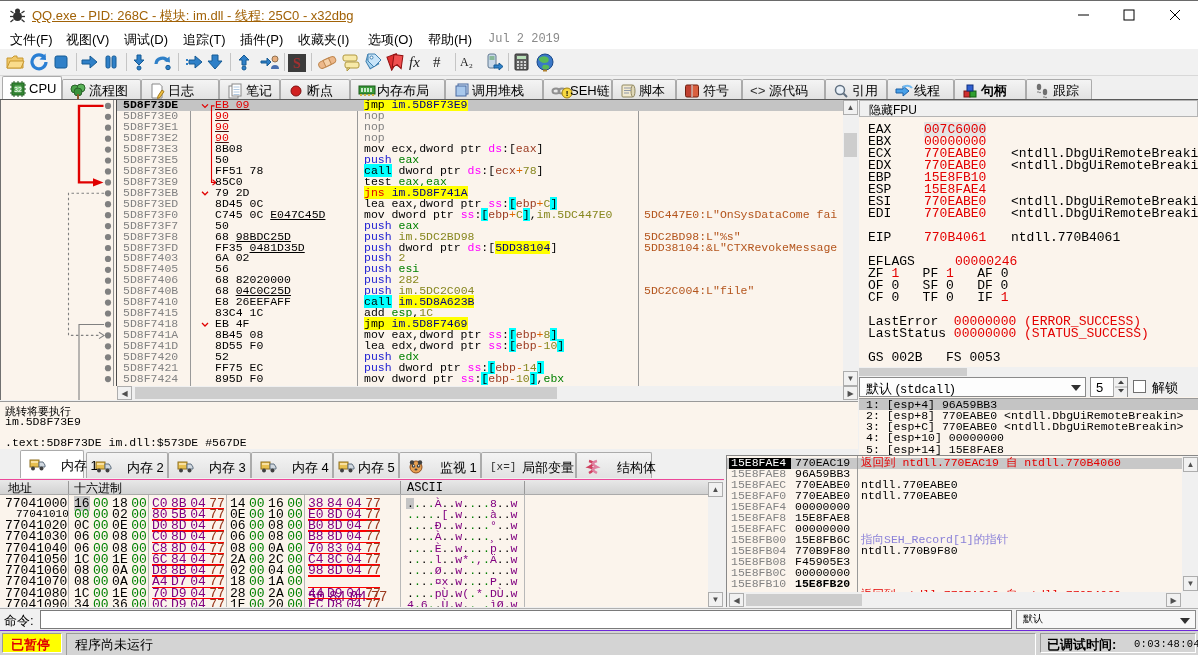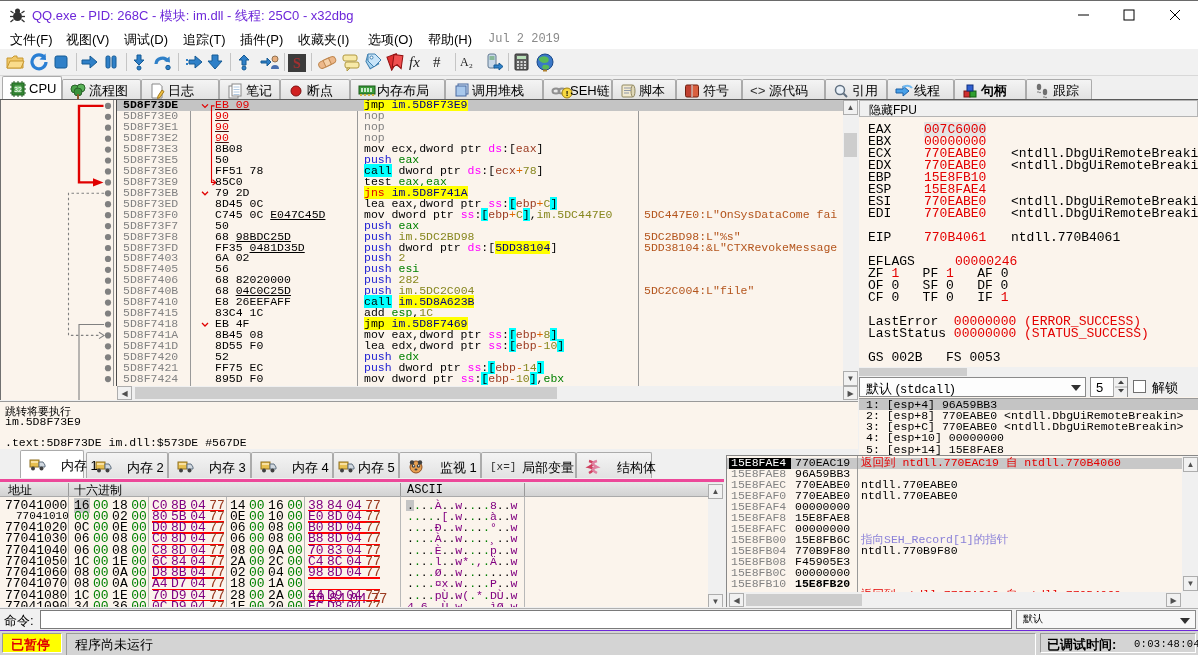--- a/index.html
+++ b/index.html
@@ -1,19 +1,19 @@
 <!DOCTYPE html>
 <html><head><meta charset="utf-8"><style>
 *{margin:0;padding:0;box-sizing:border-box;}
 html,body{width:1198px;height:655px;overflow:hidden;}
 body{font-family:"Liberation Sans",sans-serif;background:#f0f0f0;position:relative;}
 .abs{position:absolute;}
 .mono{font-family:"Liberation Mono",monospace;}
 #titlebar{left:0;top:0;width:1198px;height:28px;background:#fff;border-top:1px solid #6a6a6a;}
-#title-text{left:32px;top:6px;font-size:13px;color:#6d28d9;white-space:pre;}
+#title-text{left:32px;top:6px;font-size:13px;color:#a16207;white-space:pre;text-decoration:underline;}
 .winbtn{top:0;width:46px;height:28px;}
 #menubar{left:0;top:28px;width:1198px;height:21px;background:#fff;font-size:13px;}
 .mitem{position:absolute;top:3px;white-space:pre;color:#000;}
 #toolbar{left:0;top:49px;width:1198px;height:27px;background:#f1f1f1;border-bottom:1px solid #d8d8d8;}
 .tsep{position:absolute;top:4px;width:1px;height:18px;background:#c5c5c5;}
 #tabbar{left:0;top:76px;width:1198px;height:23px;background:#f0f0f0;}
 .tab{position:absolute;top:3px;height:20px;background:linear-gradient(#f4f4f4,#e2e2e2);border:1px solid #ababab;border-bottom:none;border-radius:2px 2px 0 0;font-size:13px;color:#000;}
 .tab.active{top:0;height:23px;background:#fff;z-index:2;}
 .tab .ic{position:absolute;left:7px;top:3px;}
 .tab.active .ic{top:4px;}
@@ -594,21 +594,21 @@
       <span class="lb" style="left:40px;">局部变量</span>
     </div>
     <div class="btab" style="left:576px;width:76px;">
       <span class="ic"><svg width="16" height="16" viewBox="0 0 16 16">
           <path d="M4 2 q8 2 0 6 q8 2 0 6" fill="none" stroke="#d04060" stroke-width="2.5"></path>
           <path d="M12 2 q-8 2 0 6 q-8 2 0 6" fill="none" stroke="#e080a0" stroke-width="2.5"></path>
         </svg></span>
       <span class="lb" style="left:40px;">结构体</span>
     </div>
   </div>
-<div class="abs pane" id="dump" style="left:0;top:479px;width:724px;height:128px;overflow:hidden;border-top:3px solid #ec4899;">
+<div class="abs pane" id="dump" style="left:0;top:479px;width:724px;height:128px;overflow:hidden;border-top:1px solid #ec4899;">
     <div class="abs" style="left:0;top:0;width:724px;height:15px;background:linear-gradient(#e8e8e8,#d2d2d2);border-bottom:1px solid #aaa;font-size:12px;">
       <span class="abs" style="left:8px;top:0px;">地址</span>
       <span class="abs" style="left:74px;top:0px;">十六进制</span>
       <span class="abs mono" style="left:407px;top:1px;font-size:12px;">ASCII</span>
       <div class="abs" style="left:68px;top:1px;width:1px;height:13px;background:#999;"></div>
       <div class="abs" style="left:400px;top:1px;width:1px;height:13px;background:#999;"></div>
       <div class="abs" style="left:524px;top:1px;width:1px;height:13px;background:#999;"></div>
     </div>
     <div class="abs" style="left:406px;top:17.5px;width:8px;height:11px;background:#c4c4c4;"></div>
     <div class="abs" style="left:68px;top:15px;width:1px;height:113px;background:#b8b8b8;"></div>

